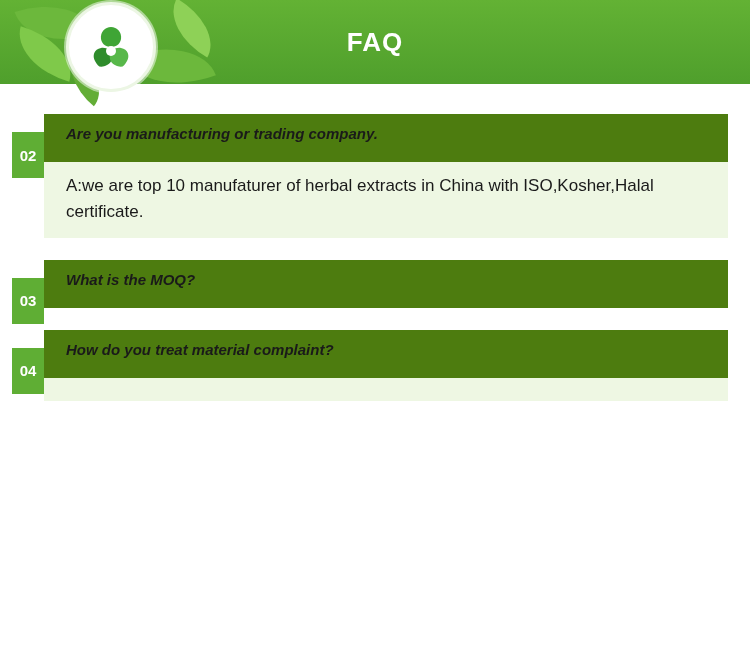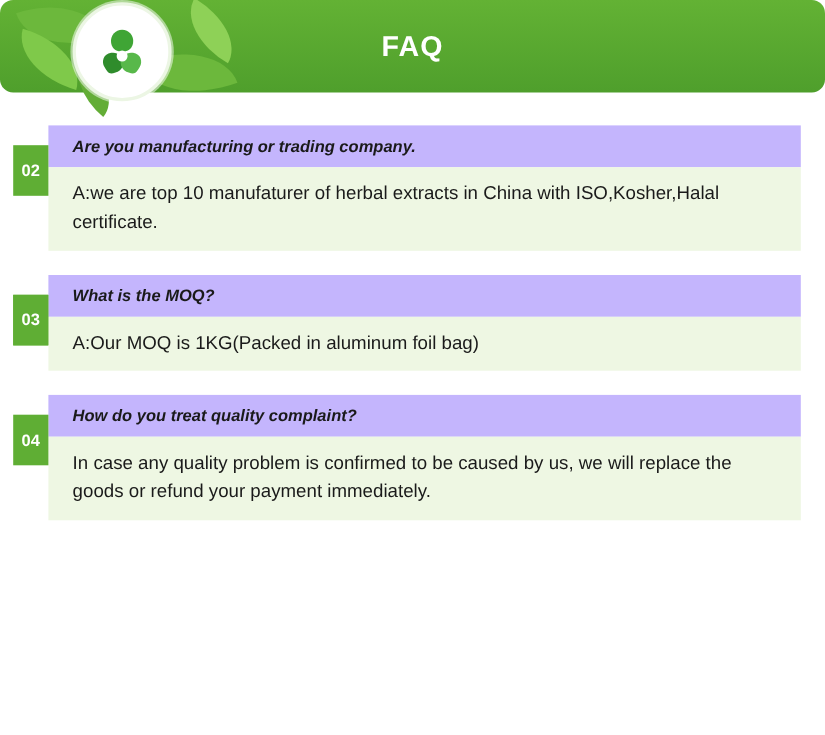--- a/index.html
+++ b/index.html
@@ -15,21 +15,20 @@
   }
 
   
   .header {
     position: relative;
     width: 750px;
     height: 84px;
     background: #54a832;
     background: linear-gradient(to bottom, #63b234 0%, #4f9f2c 100%);
     overflow: visible;
-    border-radius: 12px;
   }
   .header-title {
     position: absolute;
     left: 0;
     top: 0;
     width: 750px;
     height: 84px;
     display: flex;
     align-items: center;
     justify-content: center;
@@ -95,22 +94,22 @@
     height: 46px;
     background: #5fae34;
     color: #ffffff;
     font-size: 15px;
     font-weight: bold;
     display: flex;
     align-items: center;
     justify-content: center;
   }
   .faq-q {
-    background: #c4b5fd;
-    padding: 11px 14px 10px 22px;
+    background: #4d7c0f;
+    padding: 11px 14px 20px 22px;
     font-size: 15px;
     font-weight: bold;
     font-style: italic;
     color: #1a1a1a;
   }
   .faq-a {
     background: #eef7e3;
     padding: 11px 14px 12px 22px;
     font-size: 17px;
     line-height: 1.55;
@@ -150,26 +149,22 @@
     </div>
   </div>
 
   <div class="faq-item">
     <div class="faq-num">03</div>
   </div>
 
   <div class="faq-item">
     <div class="faq-num">03</div>
     <div class="faq-q">What is the MOQ?</div>
-    <div class="faq-a">
-      <p>A:Our MOQ is 1KG(Packed in aluminum foil bag)</p>
-    </div>
   </div>
 
   <div class="faq-item">
     <div class="faq-num">04</div>
-    <div class="faq-q">How do you treat quality complaint?</div>
+    <div class="faq-q">How do you treat material complaint?</div>
     <div class="faq-a">
-      <p>In case any quality problem is confirmed to be caused by us, we will replace the goods or refund your payment immediately.</p>
     </div>
   </div>
 
 </div>
 
 </body></html>

